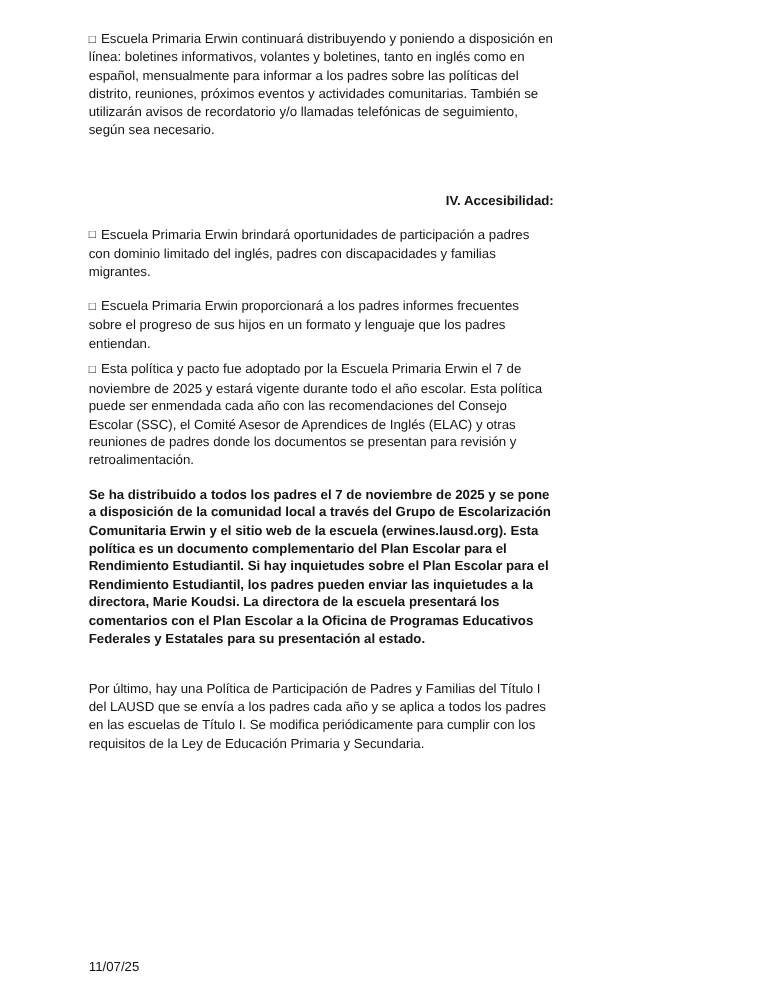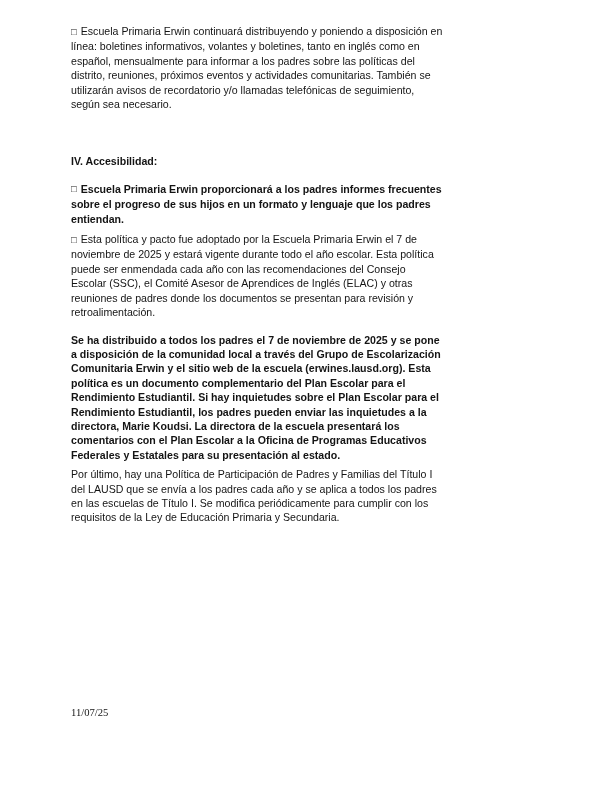--- a/index.html
+++ b/index.html
@@ -34,44 +34,45 @@
     margin-right: 4px;
     font-size: 9.5px;
     position: relative;
     top: -0.5px;
   }
   .section-heading {
     margin: 43px 0 0 0;
     font-size: 10.6px;
     line-height: 14.4px;
     font-weight: bold;
+    text-align: right;
   }
   .item-1        { margin-top: 12px; }
-  .item-2        { margin-top: 13px; font-weight: bold; }
+  .item-2        { margin-top: 13px; }
   .adoption      { margin-top: 6px; }
   .distribution  { margin-top: 13px; font-weight: bold; }
-  .closing       { margin-top: 5px; }
+  .closing       { margin-top: 26px; }
   .footer-date {
     position: absolute;
     left: 71px;
-    top: 706px;
+    top: 767px;
     font-size: 10.6px;
     line-height: 14.4px;
-    font-family: Liberation Serif, serif;
   }
 </style>
 </head>
 <body>
 
 <div class="page">
 
   <p class="para intro"><span class="chk">□</span><span>Escuela Primaria Erwin continuará distribuyendo y poniendo a disposición en línea: boletines informativos, volantes y boletines, tanto en inglés como en español, mensualmente para informar a los padres sobre las políticas del distrito, reuniones, próximos eventos y actividades comunitarias. También se utilizarán avisos de recordatorio y/o llamadas telefónicas de seguimiento, según sea necesario.</span></p>
 
   <p class="para section-heading">IV. Accesibilidad:</p>
 
+  <p class="para item-1"><span class="chk">□</span><span>Escuela Primaria Erwin brindará oportunidades de participación a padres con dominio limitado del inglés, padres con discapacidades y familias migrantes.</span></p>
 
   <p class="para item-2"><span class="chk">□</span><span>Escuela Primaria Erwin proporcionará a los padres informes frecuentes sobre el progreso de sus hijos en un formato y lenguaje que los padres entiendan.</span></p>
 
   <p class="para adoption"><span class="chk">□</span><span>Esta política y pacto fue adoptado por la Escuela Primaria Erwin el 7 de noviembre de 2025 y estará vigente durante todo el año escolar. Esta política puede ser enmendada cada año con las recomendaciones del Consejo Escolar (SSC), el Comité Asesor de Aprendices de Inglés (ELAC) y otras reuniones de padres donde los documentos se presentan para revisión y retroalimentación.</span></p>
 
   <p class="para distribution">Se ha distribuido a todos los padres el 7 de noviembre de 2025 y se pone a disposición de la comunidad local a través del Grupo de Escolarización Comunitaria Erwin y el sitio web de la escuela (erwines.lausd.org). Esta política es un documento complementario del Plan Escolar para el Rendimiento Estudiantil. Si hay inquietudes sobre el Plan Escolar para el Rendimiento Estudiantil, los padres pueden enviar las inquietudes a la directora, Marie Koudsi. La directora de la escuela presentará los comentarios con el Plan Escolar a la Oficina de Programas Educativos Federales y Estatales para su presentación al estado.</p>
 
   <p class="para closing">Por último, hay una Política de Participación de Padres y Familias del Título I del LAUSD que se envía a los padres cada año y se aplica a todos los padres en las escuelas de Título I. Se modifica periódicamente para cumplir con los requisitos de la Ley de Educación Primaria y Secundaria.</p>
 
   <div class="footer-date">11/07/25</div>

